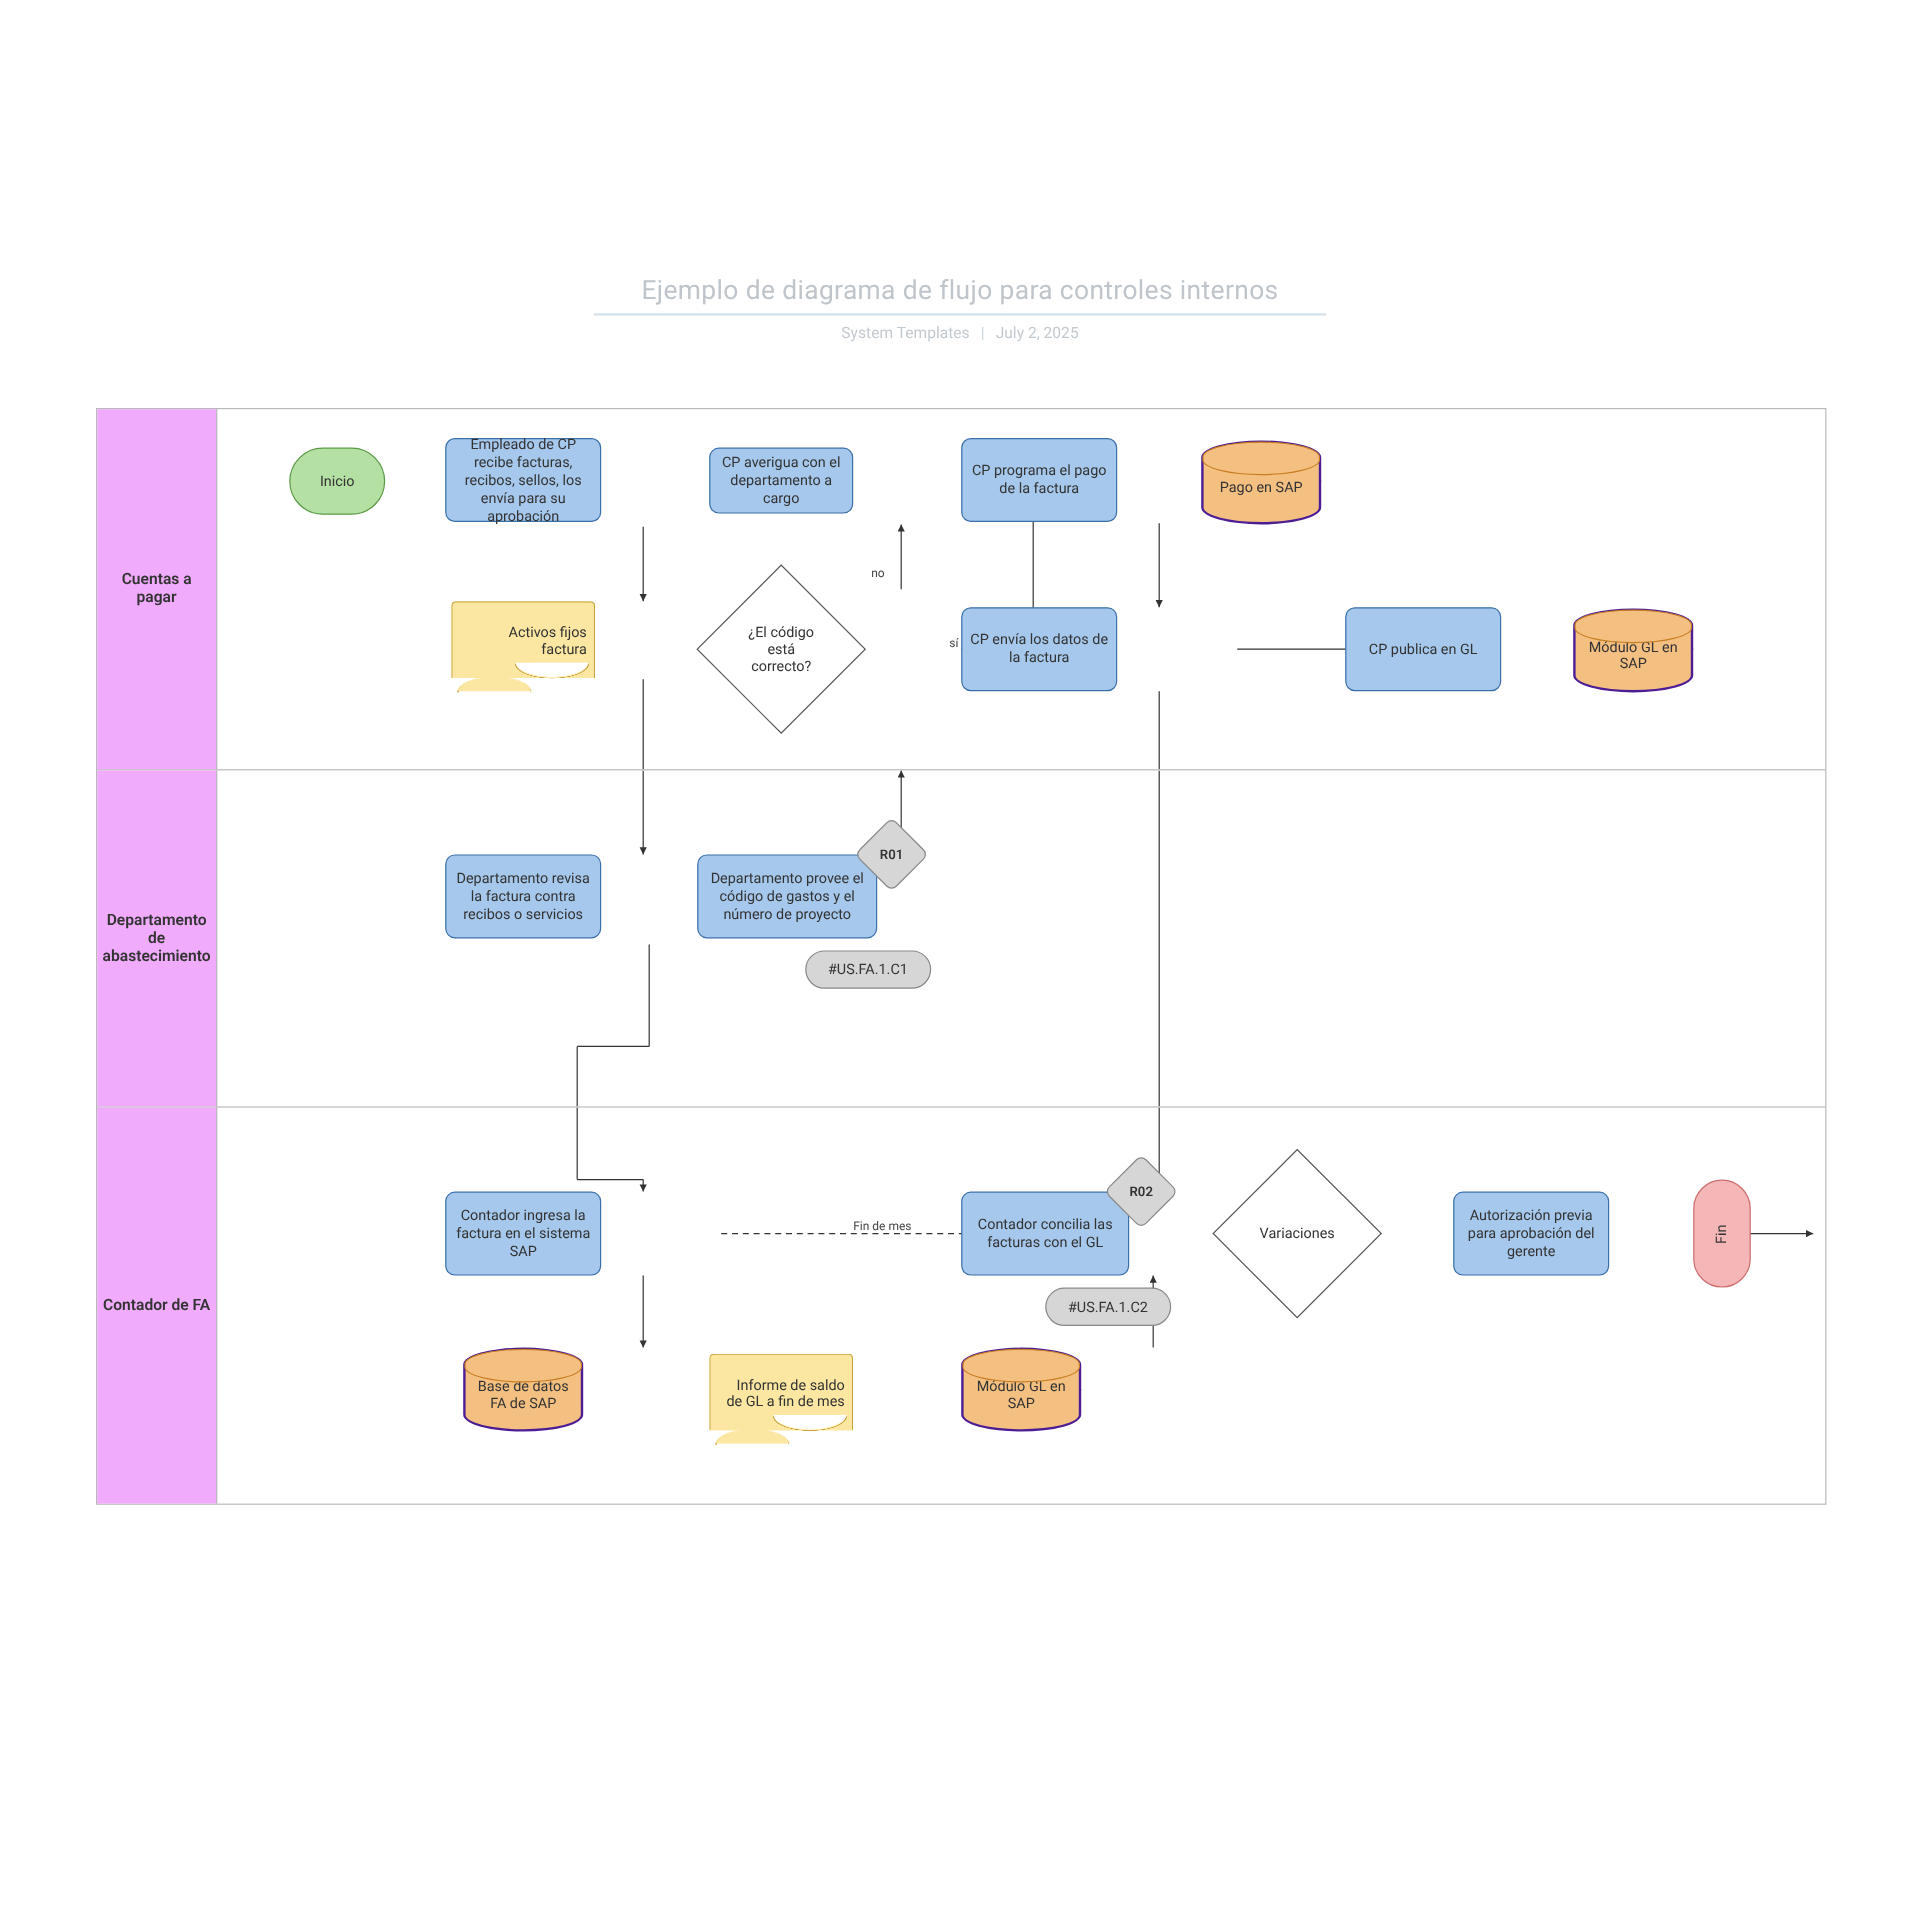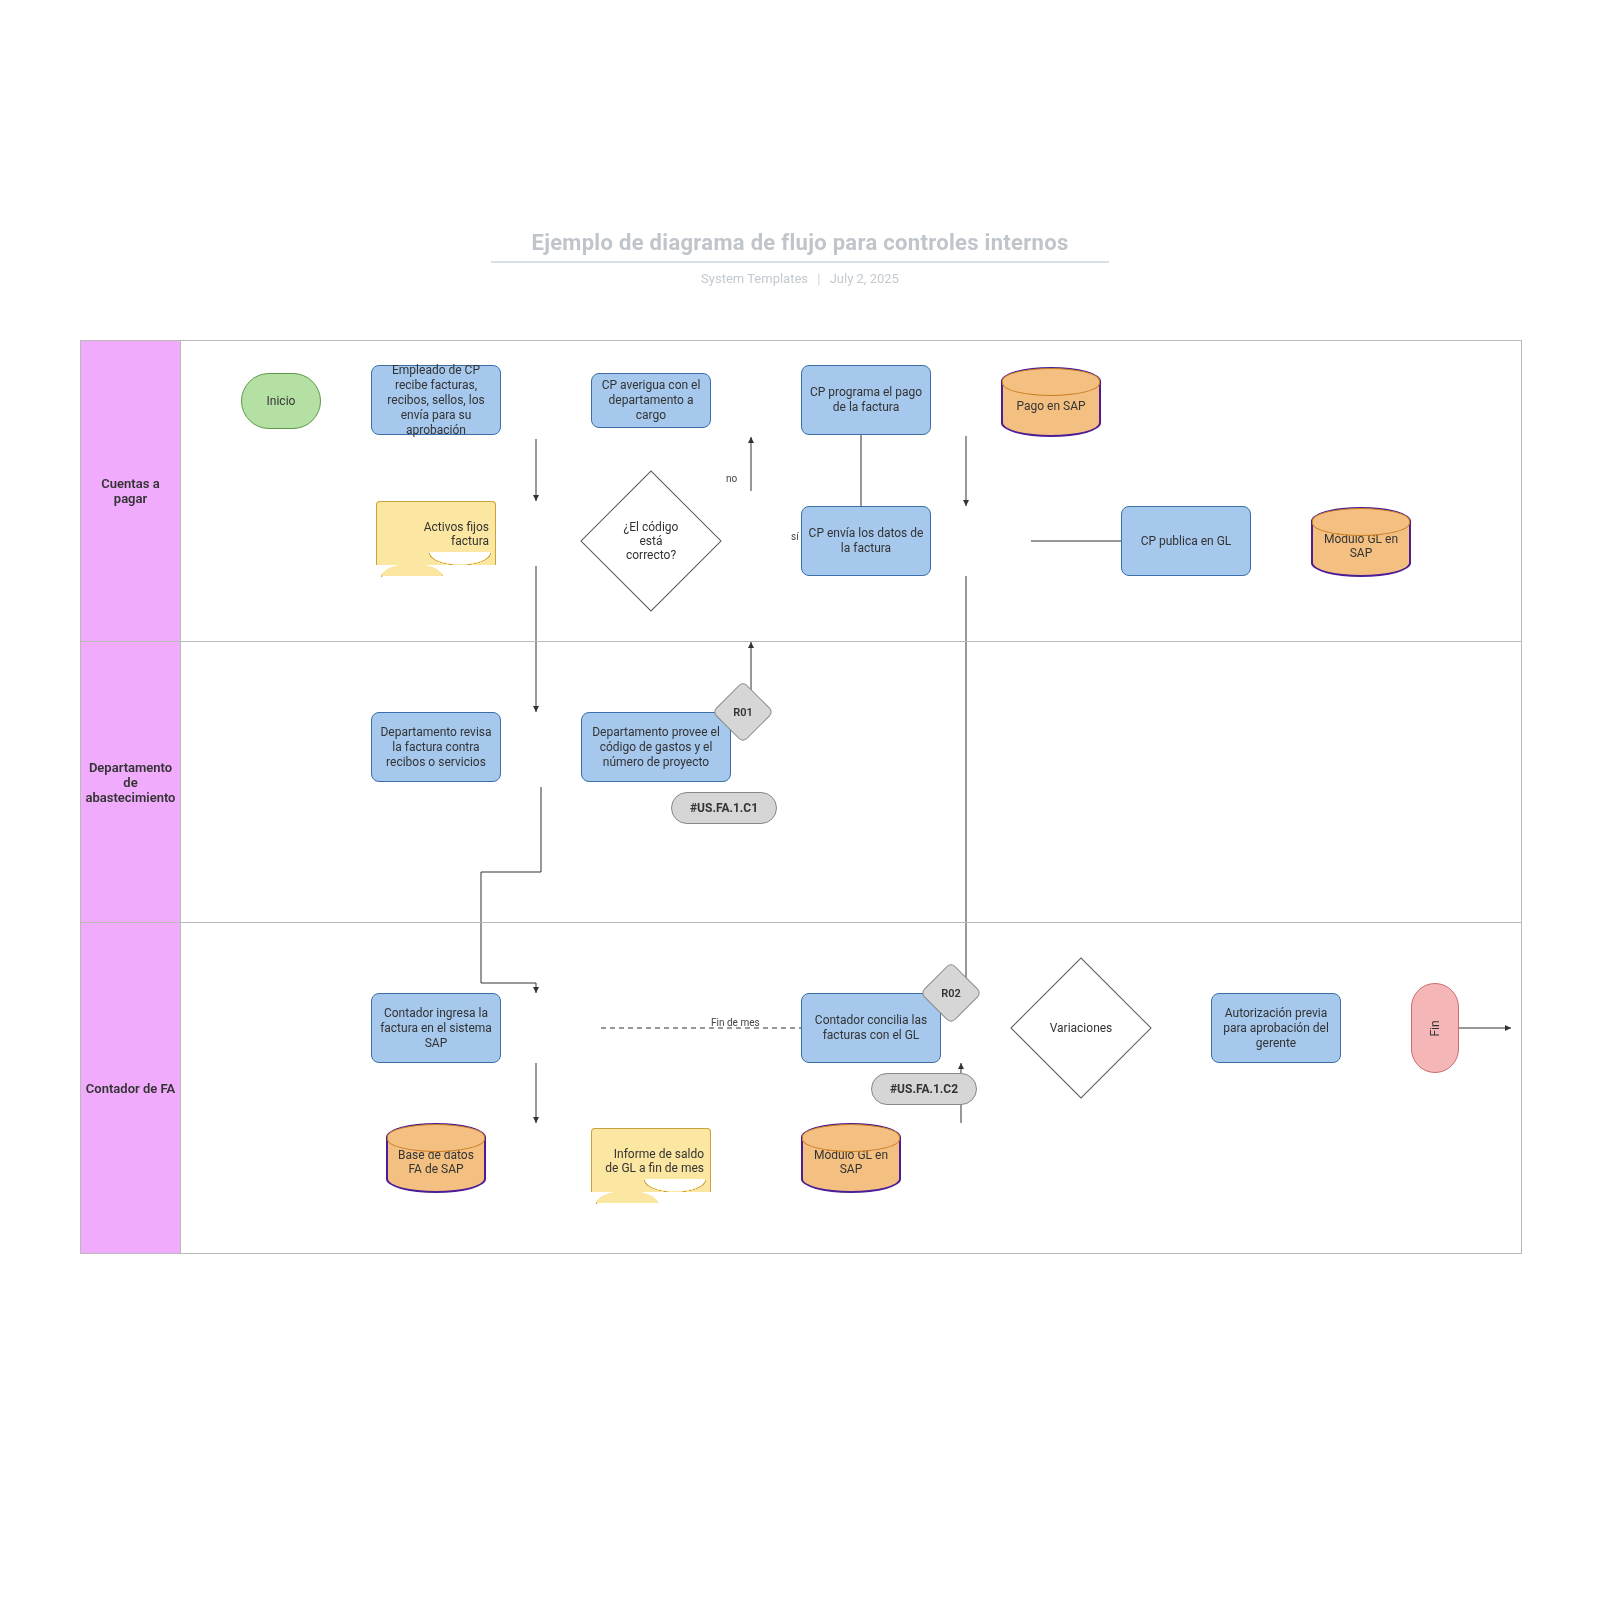--- a/index.html
+++ b/index.html
@@ -1,18 +1,18 @@
 <!DOCTYPE html>
 <html><head>
 <meta charset="utf-8">
 <style>
   html,body{margin:0;padding:0;background:#fff;font-family:-apple-system,BlinkMacSystemFont,"Segoe UI",Roboto,Arial,sans-serif;font-size:12px;color:#333}
   .canvas{position:relative;width:1600px;height:1600px}
   .title-block{position:absolute;left:0;top:230px;width:1600px;text-align:center}
-  .title{font-size:22px;font-weight:700;color:#bfc5ca;letter-spacing:.3px;border-bottom:2px solid #d4e0ea;display:inline-block;padding:0 40px 6px}
+  .title{font-size:22px;font-weight:400;color:#bfc5ca;letter-spacing:.3px;border-bottom:2px solid #d4e0ea;display:inline-block;padding:0 40px 6px}
   .subtitle{font-size:13px;color:#c2c9cf;margin-top:8px}
   .bar{color:#c9d4dc;padding:0 6px}
   
   .lanes{position:absolute;left:80px;top:340px;width:1440px;border:1px solid #b9b9b9}
   .lane{position:relative;border-bottom:1px solid #b9b9b9}
   .lane:last-child{border-bottom:none}
   .lane .hdr{position:absolute;left:0;top:0;width:100px;height:100%;background:#f0abfc;border-right:1px solid #b9b9b9;display:flex;align-items:center;justify-content:center;text-align:center;font-weight:600;font-size:13px;padding:4px;box-sizing:border-box}
   .lane .body{position:absolute;left:100px;top:0;right:0;height:100%}
   
   .node{position:absolute;box-sizing:border-box;display:flex;align-items:center;justify-content:center;text-align:center;padding:6px;line-height:1.25}
@@ -32,21 +32,21 @@
        radial-gradient(ellipse 60px 24px at 30% 100%, transparent 49%, #caa23b 50%, #caa23b 51%, transparent 52%),
        radial-gradient(ellipse 60px 24px at 70% 0%, transparent 49%, #caa23b 50%, #caa23b 51%, transparent 52%)}
   .db{width:100px;height:70px;position:absolute;background:#f4c081;border:2px solid #4c1d95;border-radius:50px/14px;box-sizing:border-box;display:flex;align-items:center;justify-content:center;text-align:center;padding:14px 6px 6px}
   .db::before{content:"";position:absolute;left:-1px;right:-1px;top:-1px;height:26px;border:1px solid #c77d23;border-radius:50px/13px;background:#f4c081}
   .diamond{position:absolute;width:100px;height:100px}
   .diamond .box{position:absolute;inset:0;transform:rotate(45deg);background:#fff;border:1px solid #555}
   .diamond .lbl{position:absolute;inset:0;display:flex;align-items:center;justify-content:center;text-align:center;padding:0 12px;font-size:12px}
   .risk{position:absolute;width:44px;height:44px}
   .risk .box{position:absolute;inset:0;transform:rotate(45deg);background:#d6d6d6;border:1px solid #888;border-radius:6px}
   .risk .lbl{position:absolute;inset:0;display:flex;align-items:center;justify-content:center;font-weight:600;font-size:11px}
-  .ctrl{position:absolute;background:#d6d6d6;border:1px solid #888;border-radius:20px;padding:8px 18px;font-weight:700;font-size:12px}
+  .ctrl{position:absolute;background:#d6d6d6;border:1px solid #888;border-radius:20px;padding:8px 18px;font-weight:400;font-size:12px}
   .edge-lbl{position:absolute;font-size:10px;color:#444;background:transparent}
   svg.wires{position:absolute;left:100px;top:0;pointer-events:none}
 </style>
 </head>
 <body>
 
 <div class="canvas">
 
   <div class="title-block">
     <div class="title">Ejemplo de diagrama de flujo para controles internos</div>

